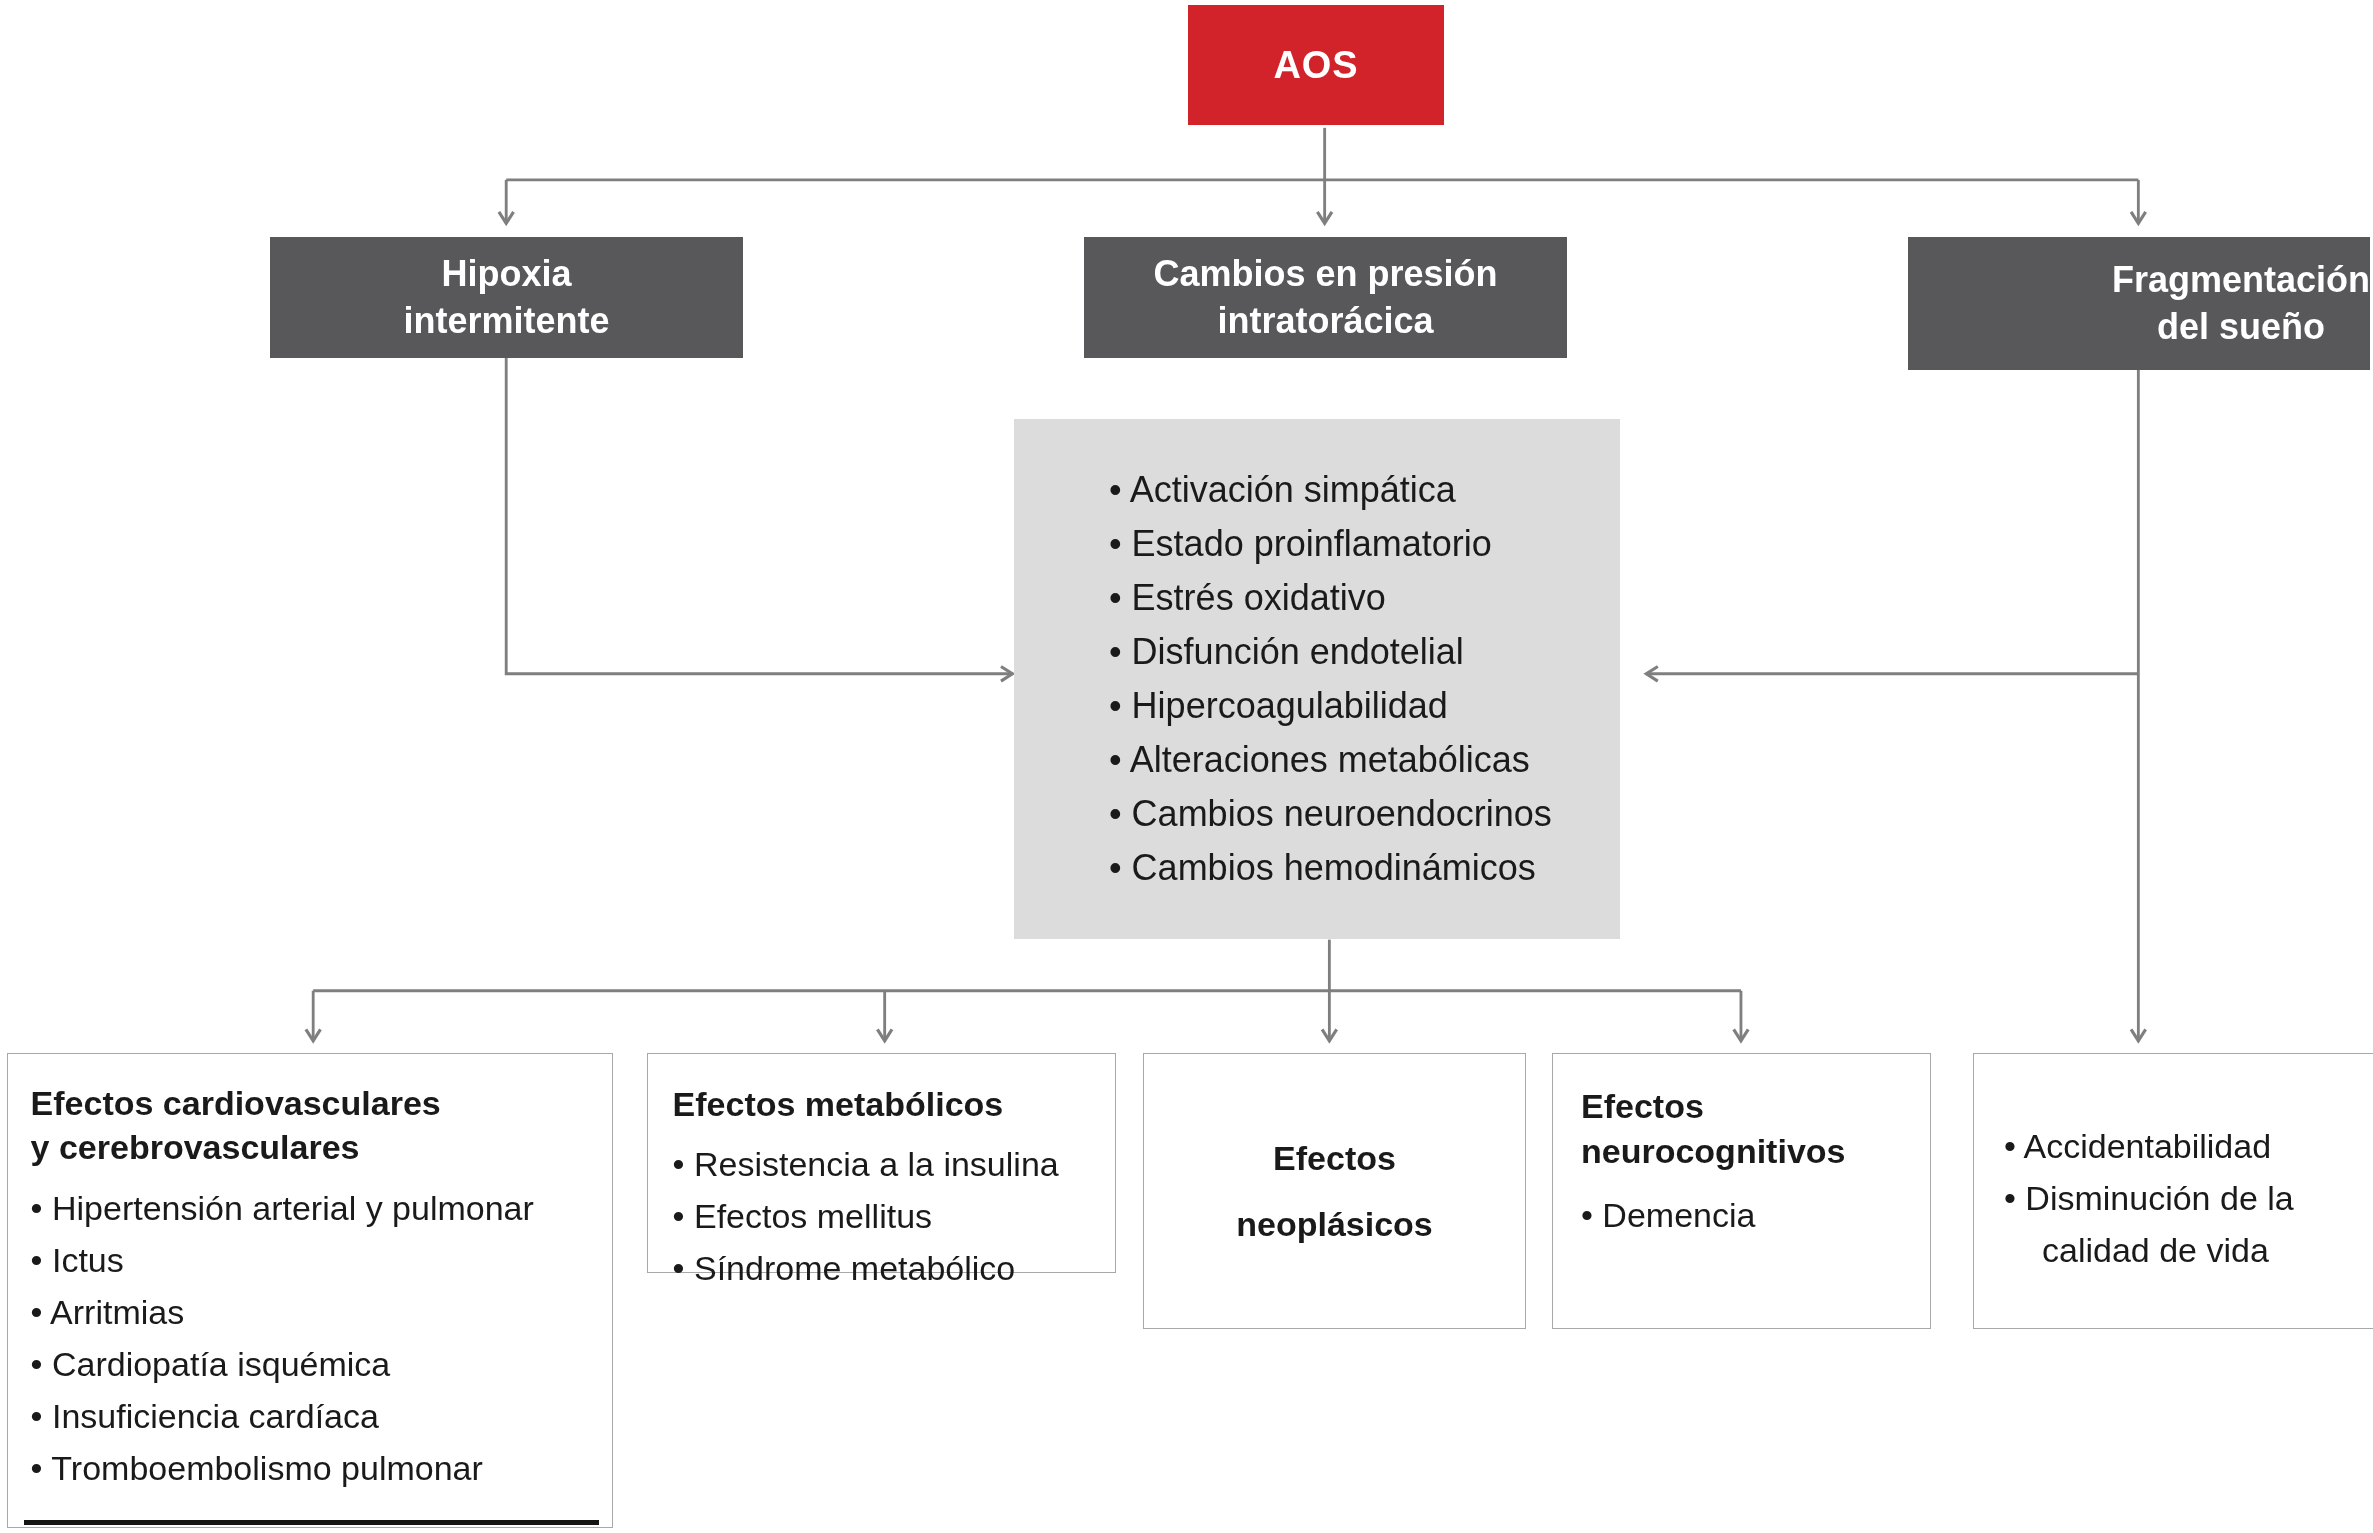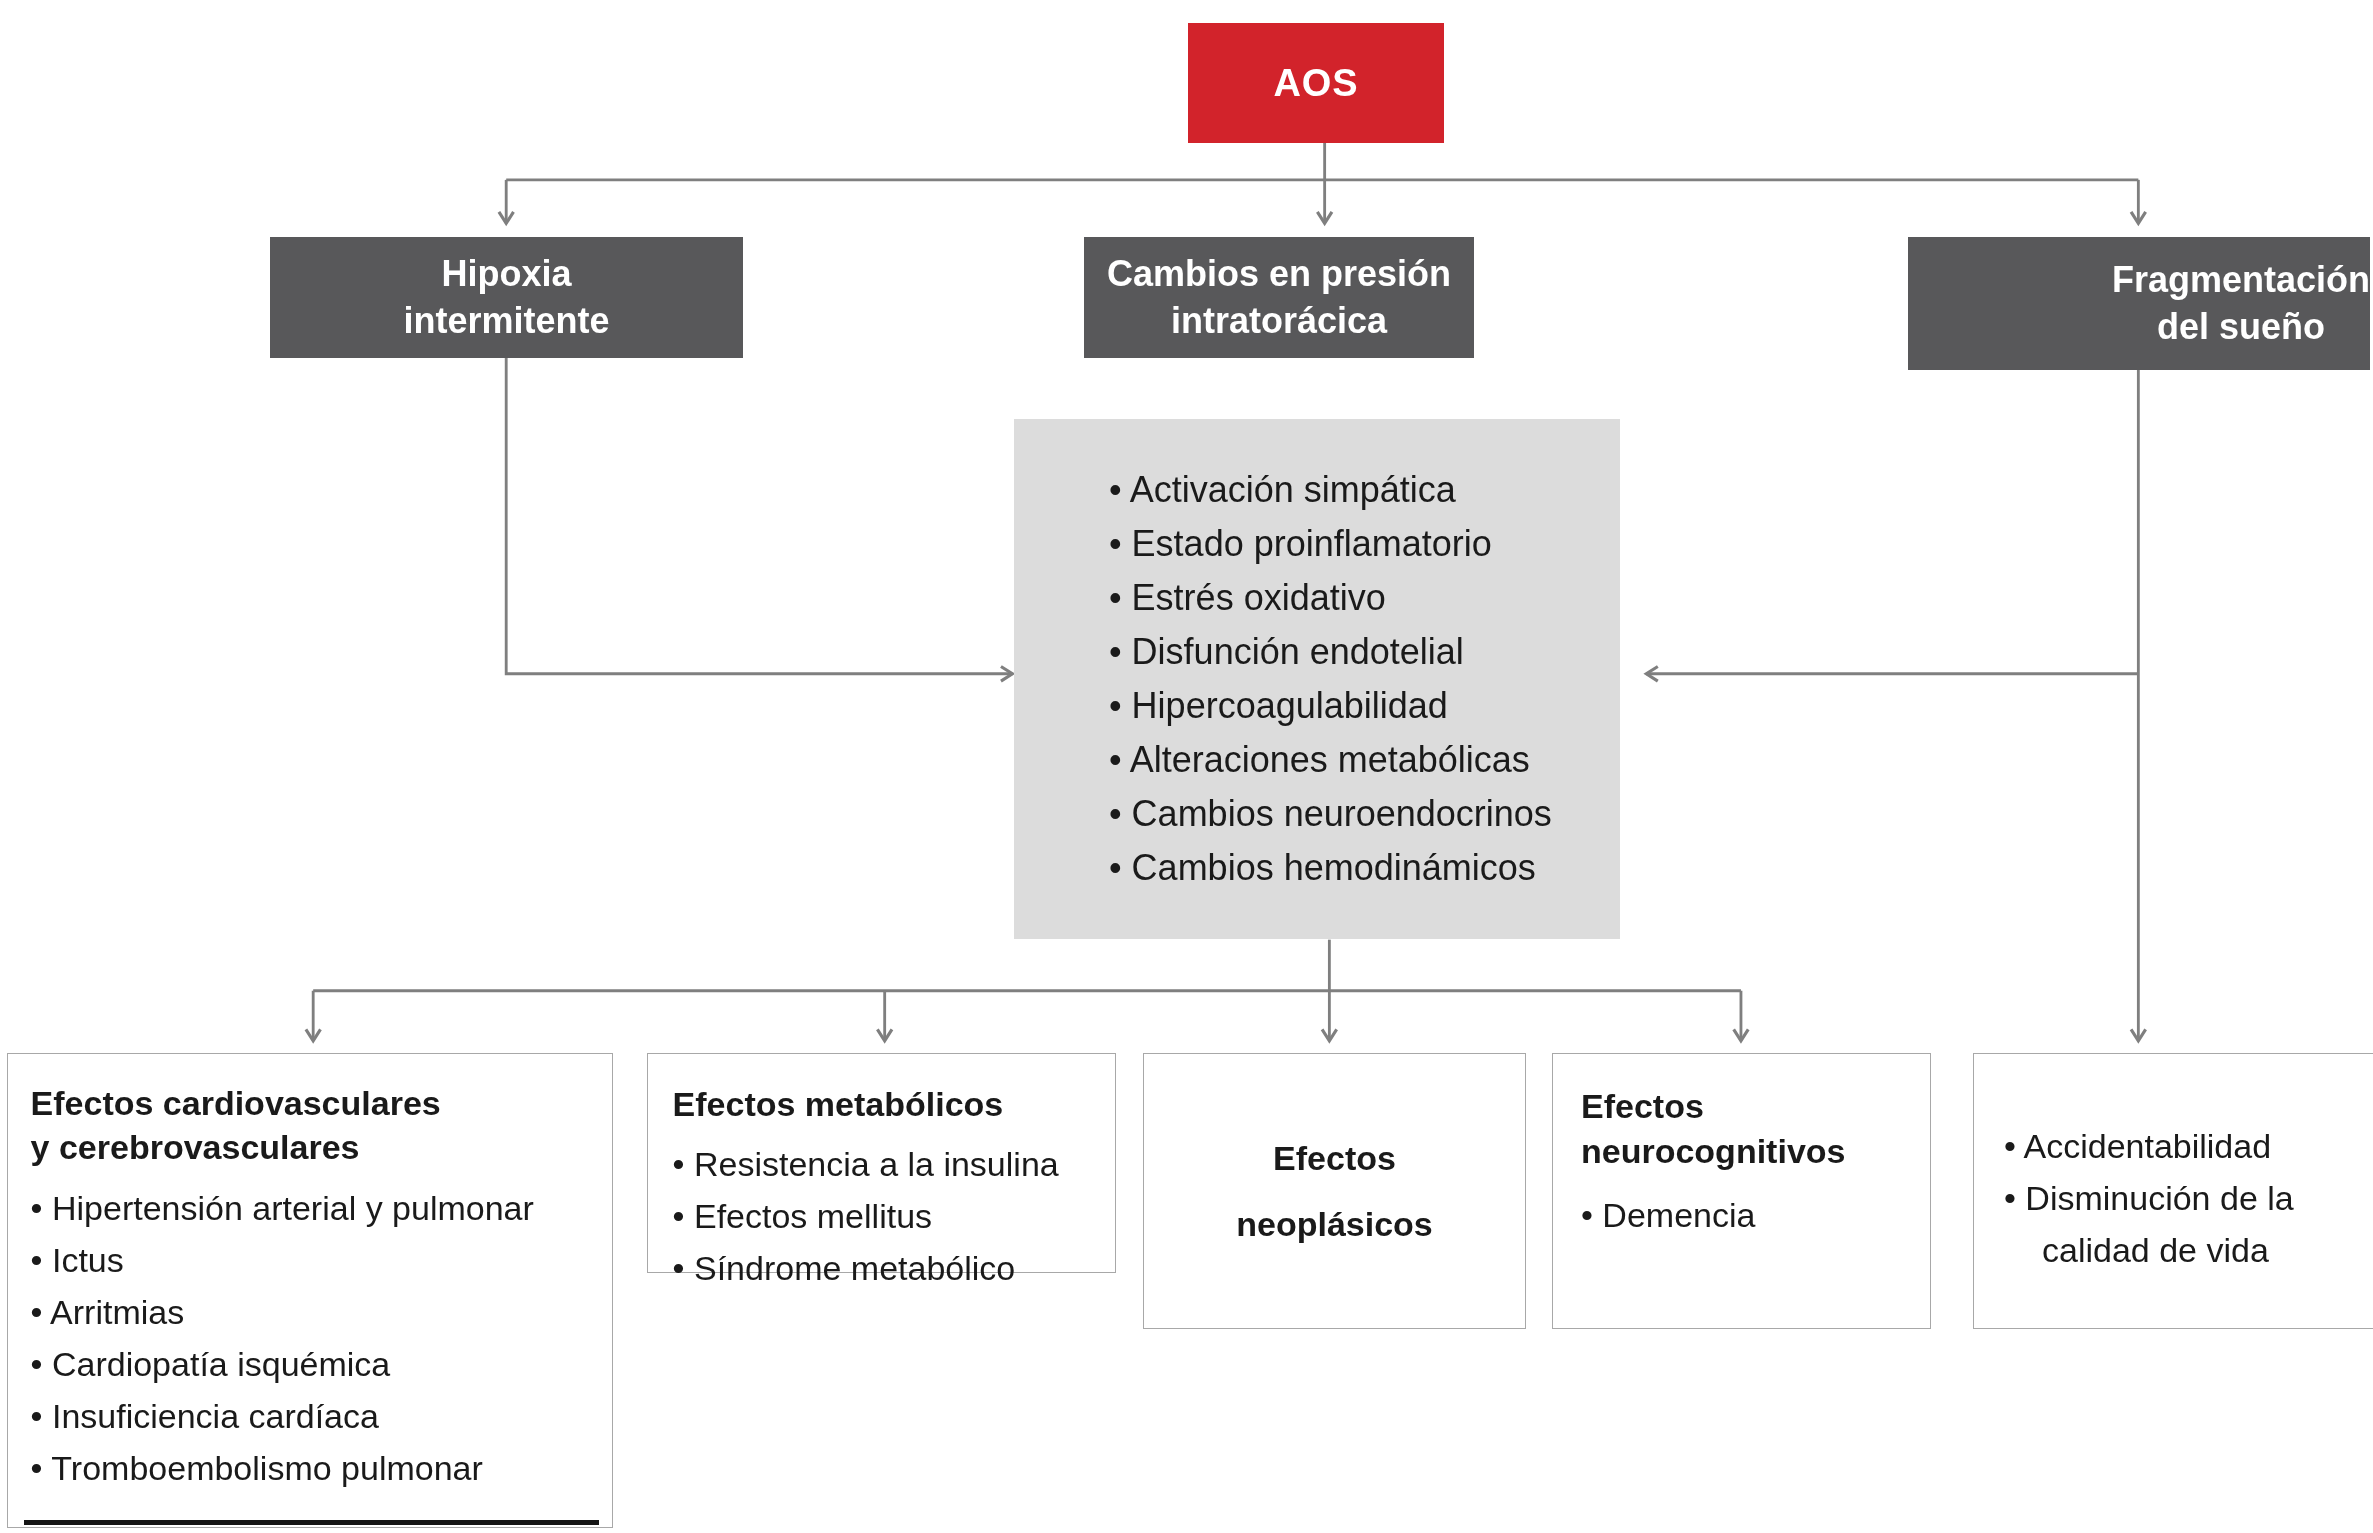--- a/index.html
+++ b/index.html
@@ -68,29 +68,29 @@
     <path d="M2260,712 H1740" marker-end="url(#arrow)"></path>
     <path d="M2260,378 V1100" marker-end="url(#arrow)"></path>
     <path d="M1405,993 V1047"></path>
     <path d="M331,1047 H1840"></path>
     <path d="M331,1047 V1100" marker-end="url(#arrow)"></path>
     <path d="M935,1047 V1100" marker-end="url(#arrow)"></path>
     <path d="M1405,1047 V1100" marker-end="url(#arrow)"></path>
     <path d="M1840,1047 V1100" marker-end="url(#arrow)"></path>
   </svg>
 
-  <div class="box filled aos" style="left:1188px;top:23px;width:256px;height:120px;">
+  <div class="box filled aos" style="left:1188px;top:5px;width:256px;height:120px;">
     <span>AOS</span>
   </div>
 
   <div class="box filled dark" style="left:270px;top:237px;width:473px;height:121px;">
     <span>Hipoxia
 intermitente</span>
   </div>
-  <div class="box filled dark" style="left:1084px;top:237px;width:390px;height:121px;">
+  <div class="box filled dark" style="left:1084px;top:237px;width:483px;height:121px;">
     <span>Cambios en presión
 intratorácica</span>
   </div>
   <div class="box filled dark" style="left:1908px;top:237px;width:462px;height:133px;justify-content:flex-end;">
     <span>Fragmentación
 del sueño</span>
   </div>
 
   <div class="box panel" style="left:1014px;top:419px;width:606px;height:520px;">
     <ul class="bullets">

